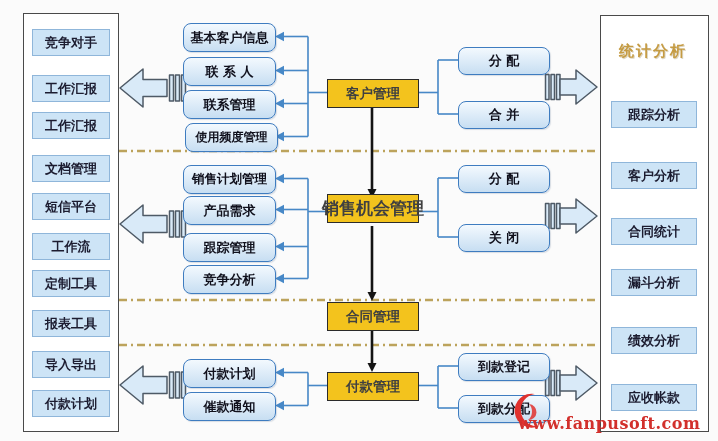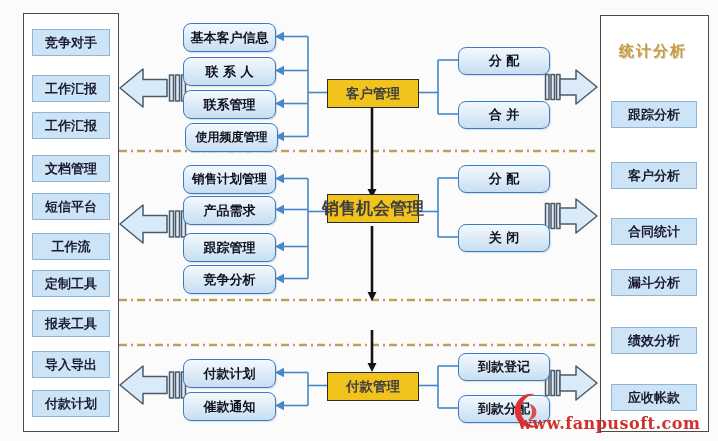--- a/index.html
+++ b/index.html
@@ -213,20 +213,21 @@
   <div class="rounded-box" style="left:183px;top:165px;width:91px;height:27px;font-size:12.5px;">销售计划管理</div>
   <div class="rounded-box" style="left:183px;top:196px;width:91px;height:27px;">产品需求</div>
   <div class="rounded-box" style="left:183px;top:233px;width:91px;height:27px;">跟踪管理</div>
   <div class="rounded-box" style="left:183px;top:265px;width:91px;height:27px;">竞争分析</div>
 
   <div class="rounded-box" style="left:183px;top:359px;width:91px;height:27px;">付款计划</div>
   <div class="rounded-box" style="left:183px;top:392px;width:91px;height:27px;">催款通知</div>
 
   <div class="yellow-box" style="left:327px;top:79px;width:90px;height:27px;">客户管理</div>
   <div class="yellow-box" style="left:327px;top:194px;width:90px;height:27px;font-size:17px;">销售机会管理</div>
+  <div class="yellow-box" style="left:327px;top:302px;width:90px;height:27px;">合同管理</div>
   <div class="yellow-box" style="left:327px;top:372px;width:90px;height:27px;">付款管理</div>
 
   <div class="rounded-box" style="left:458px;top:47px;width:90px;height:26px;">分 配</div>
   <div class="rounded-box" style="left:458px;top:101px;width:90px;height:26px;">合 并</div>
   <div class="rounded-box" style="left:458px;top:165px;width:90px;height:26px;">分 配</div>
   <div class="rounded-box" style="left:458px;top:224px;width:90px;height:26px;">关 闭</div>
   <div class="rounded-box" style="left:458px;top:353px;width:90px;height:26px;">到款登记</div>
   <div class="rounded-box" style="left:458px;top:395px;width:90px;height:26px;">到款分配</div>
 
   <div class="panel-title" style="left:619px;top:42px;">统计分析</div>

